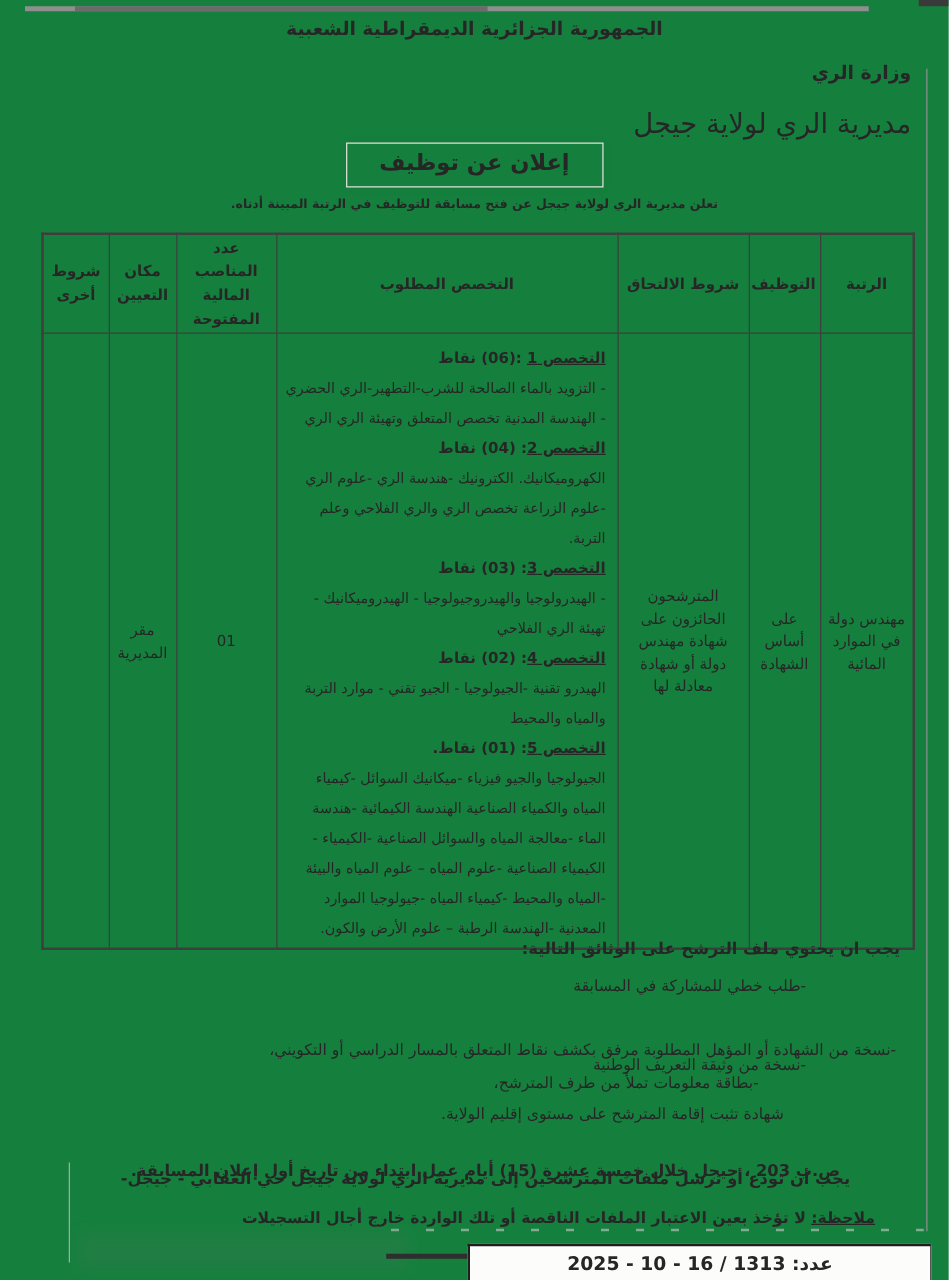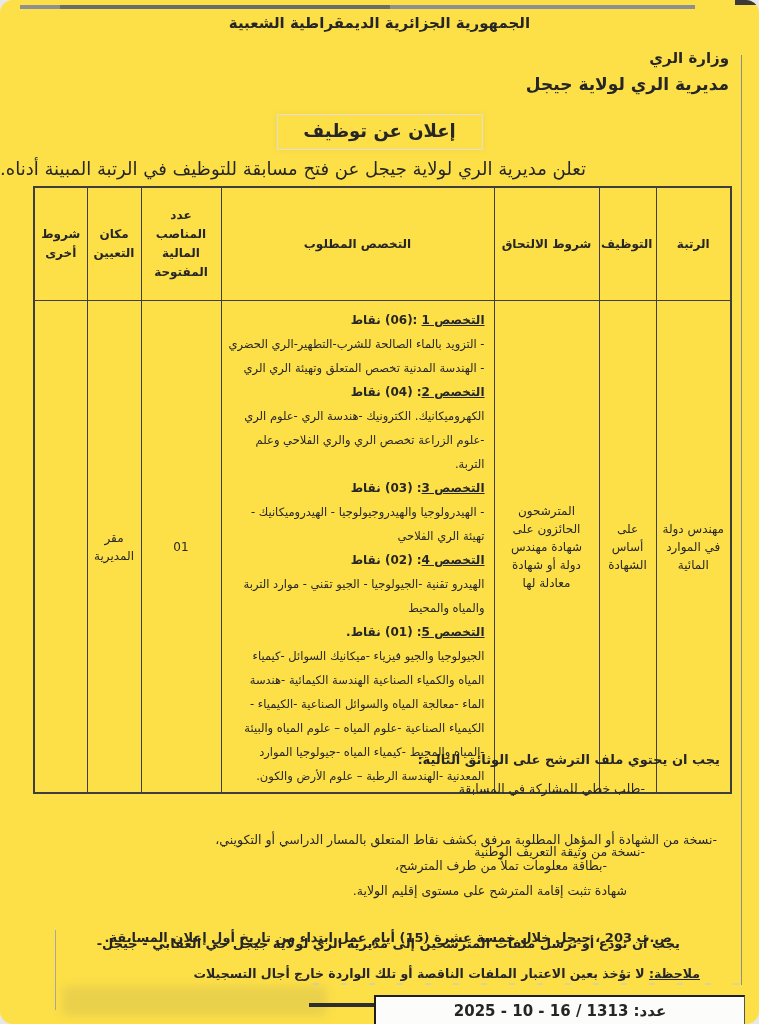--- a/index.html
+++ b/index.html
@@ -1,51 +1,51 @@
 <!DOCTYPE html>
 <html lang="ar" dir="rtl"><head>
 <meta charset="utf-8">
 <style>
   * { margin:0; padding:0; box-sizing:border-box; }
   html,body { background:#e8e8e8; }
   body { font-family:"DejaVu Sans", sans-serif; }
   .page {
     position:relative; width:759px; height:1024px;
-    margin:0 auto; background:#fde047; overflow:hidden;
-    color:#262626; direction:rtl;border-radius:13px;
+    margin:0 auto; background:#15803d; overflow:hidden;
+    color:#262626; direction:rtl;
   }
   
   .top-rule { position:absolute; top:5px; left:20px; width:675px; height:4px; background:#8f8f8f; }
   .top-rule-dark { position:absolute; top:5px; left:60px; width:330px; height:4px; background:#6b6b6b; }
   .corner-mark { position:absolute; top:0; right:0; width:24px; height:5px; background:#3a3a3a; }
   .right-edge { position:absolute; top:55px; right:17px; width:1px; height:930px; background:#8d8d8d; }
   .left-edge { position:absolute; left:55px; top:930px; width:1px; height:80px; background:#a7a7a7; }
   .smudge { position:absolute; left:62px; top:986px; width:265px; height:30px;
     background:rgba(110,110,110,0.13); filter:blur(5px); border-radius:4px; }
   .noise-row { position:absolute; top:983px; right:20px; width:430px; height:2px;
     background:repeating-linear-gradient(to left,#c9c9c9 0 6px,transparent 6px 28px); opacity:.6; }
   
   .republic { position:absolute; top:14px; width:100%; text-align:center;
     font-size:15px; font-weight:bold; letter-spacing:.2px; }
   .ministry { position:absolute; top:49px; right:30px; font-size:15px; font-weight:bold; }
-  .directorate { position:absolute; top:74px; right:30px; font-size:17px; font-weight:bold; }
+  .directorate { position:absolute; top:87px; right:30px; font-size:22px; font-weight:normal; }
   .title-box { position:absolute; top:114px; left:50%; transform:translateX(-50%);
     padding:5px 26px 8px; border:1px solid #e2dfda; box-shadow:0 0 8px rgba(0,0,0,.05);
     font-size:18px; font-weight:bold; }
-  .subtitle { position:absolute; top:158px; width:100%; text-align:left;
-    font-size:18px; font-weight:normal; }
+  .subtitle { position:absolute; top:158px; width:100%; text-align:center;
+    font-size:10px; font-weight:bold; }
   
   table.recruit { position:absolute; top:186px; right:27px; width:697px; height:546px;
     border-collapse:collapse; table-layout:fixed; direction:rtl;
     border:2px solid #3e3e3e; }
   table.recruit th, table.recruit td { border:1px solid #3e3e3e; }
   table.recruit thead tr { height:72px; }
   table.recruit tbody tr { height:474px; }
   th.hdr { font-size:12px; font-weight:bold; text-align:center; line-height:19px;
-    padding:18px 3px; vertical-align:middle; }
+    padding:1px 3px; vertical-align:middle; }
   td.mid { vertical-align:middle; text-align:center; font-size:12px; line-height:18px; padding:4px; }
   td.specs { vertical-align:top; text-align:right; font-size:11.5px; line-height:24px;
     padding:7px 9px 4px 6px; }
   .spec-label { font-weight:bold; font-size:12px; text-decoration:underline; }
   .spec-points { font-weight:bold; font-size:12px; }
   .spec-text { }
   .count-cell { font-size:14px; }
   
   .docs-intro { position:absolute; top:752px; right:39px; font-size:13px; font-weight:bold; }
   .doc-item { position:absolute; font-size:12.5px; white-space:nowrap; }

